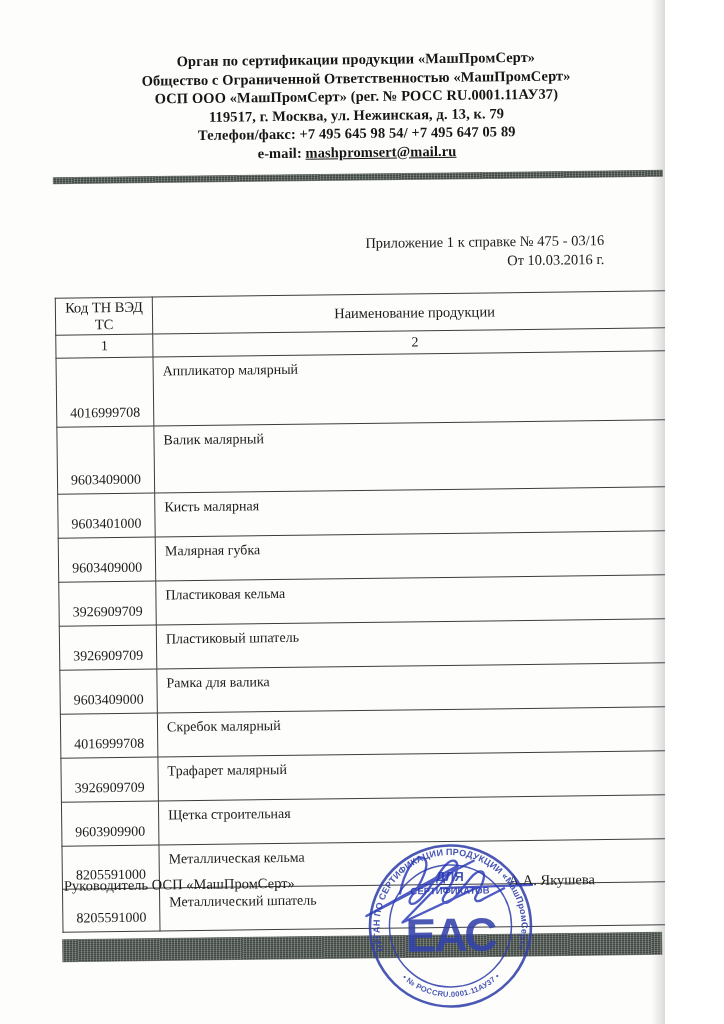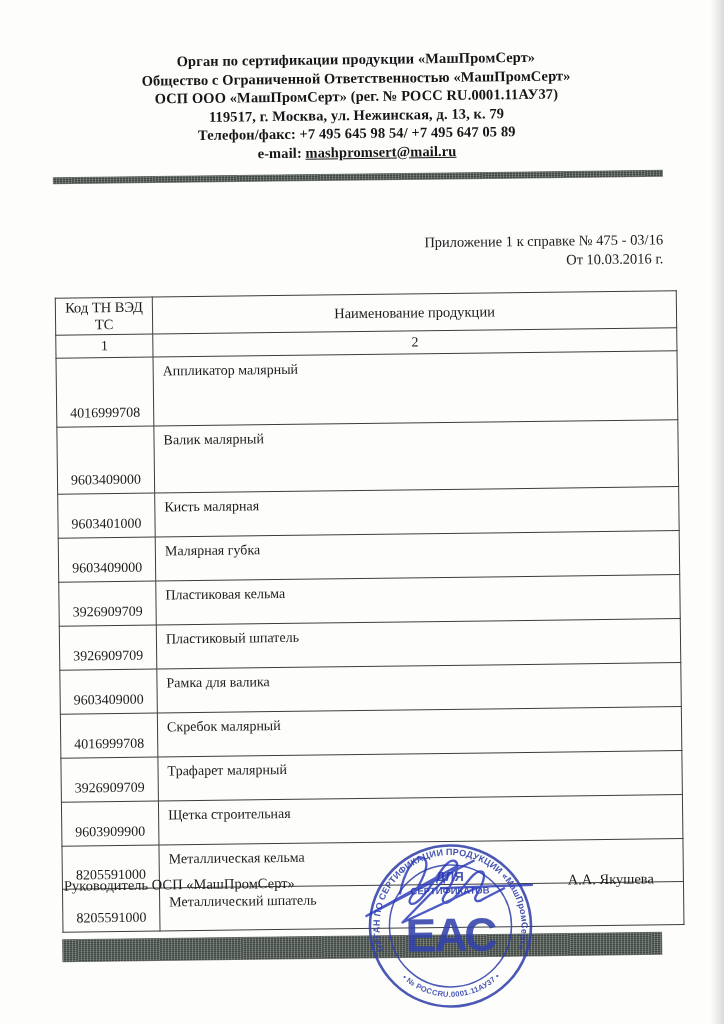--- a/index.html
+++ b/index.html
@@ -1,18 +1,18 @@
 <!DOCTYPE html>
 <html lang="ru"><head>
 <meta charset="utf-8">
 <style>
   html,body{margin:0;padding:0;}
   .page{
     position:relative;
-    width:724px;height:1024px;
+    width:665px;height:1024px;
     background:#fdfdfc;
     overflow:hidden;
     font-family:"Liberation Serif","DejaVu Serif",serif;
     color:#1f1f1f;
   }
   .edge-right{
     position:absolute;top:0;right:0;width:14px;height:100%;
     background:linear-gradient(90deg,rgba(0,0,0,0) 0%,rgba(90,95,90,.14) 70%,rgba(90,95,90,.22) 100%);
     pointer-events:none;
   }

